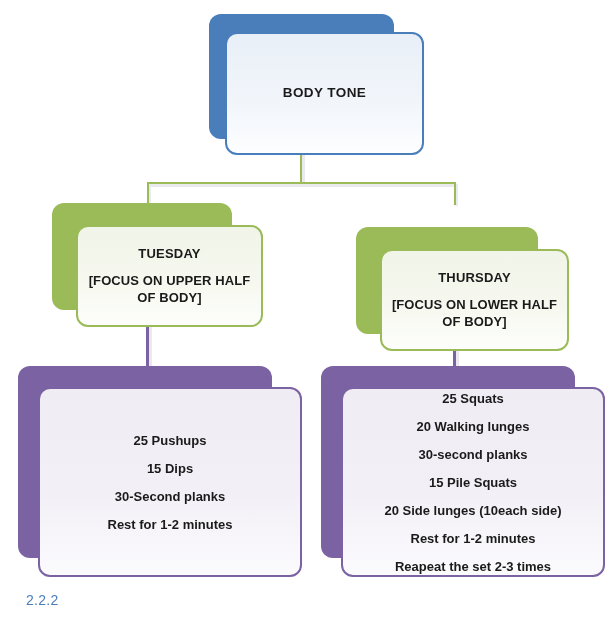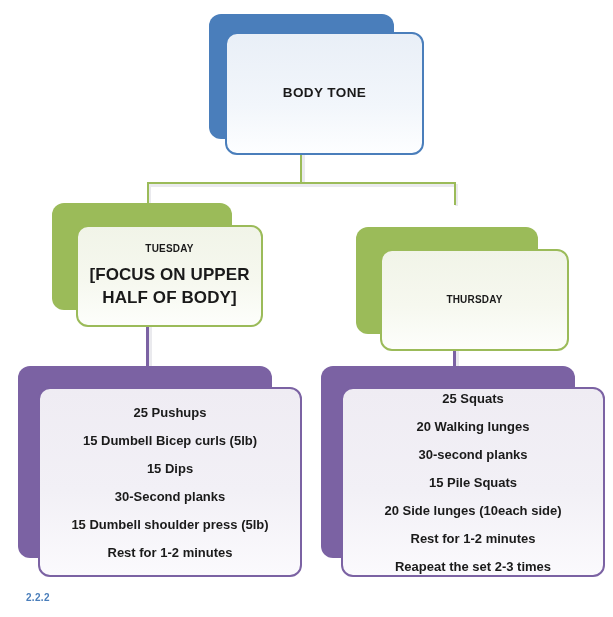--- a/index.html
+++ b/index.html
@@ -78,26 +78,26 @@
 
   .node-label {
     text-align: center;
     color: #1A1A1A;
     line-height: 1.35;
     padding: 0 8px;
     width: 100%;
   }
 
   .title-line {
-    font-size: 10px;
+    font-size: 13px;
     font-weight: 700;
     letter-spacing: 0.2px;
   }
   .subtitle-line {
-    font-size: 17px;
+    font-size: 13px;
     font-weight: 700;
     letter-spacing: 0.1px;
     margin-top: 9px;
   }
   .root-title {
     font-size: 13.5px;
     font-weight: 700;
     letter-spacing: 0.4px;
   }
 
@@ -114,22 +114,22 @@
     color: #1A1A1A;
     line-height: 1.0;
     padding: 7.5px 4px;
     white-space: nowrap;
   }
 
   .fig-label {
     position: absolute;
     left: 18px;
     top: 592px;
-    font-size: 10px;
-    font-weight: 700;
+    font-size: 14px;
+    font-weight: 400;
     color: #4A7EBB;
     letter-spacing: 0.3px;
   }
 </style>
 </head>
 <body>
 
 <div id="canvas">
 
   <div class="conn-shadow" style="left:294px; top:155px; width:3px; height:28px;"></div>
@@ -167,33 +167,32 @@
         <div class="subtitle-line">[FOCUS ON UPPER HALF OF BODY]</div>
       </div>
     </div>
   </div>
 
   <div class="node node-green" style="left:348px; top:203px; width:214px; height:126px;margin-top:24px;">
     <div class="back" style="width:182px; height:107px;"></div>
     <div class="front" style="left:24px; top:22px; width:189px; height:102px;">
       <div class="node-label">
         <div class="title-line">THURSDAY</div>
+        <div class="subtitle-line">[FOCUS ON LOWER HALF OF BODY]</div>
       </div>
     </div>
   </div>
 
   <div class="node node-purple" style="left:10px; top:366px; width:285px; height:212px;">
     <div class="back" style="width:254px; height:192px;"></div>
     <div class="front" style="left:20px; top:21px; width:264px; height:190px;">
         <ul class="list">
           <li>25 Pushups</li>
-          <li>15 Dumbell Bicep curls (5lb)</li>
           <li>15 Dips</li>
           <li>30-Second planks</li>
-          <li>15 Dumbell shoulder press (5lb)</li>
           <li>Rest for 1-2 minutes</li>
         </ul>
     </div>
   </div>
 
   <div class="node node-purple" style="left:313px; top:366px; width:285px; height:212px;">
     <div class="back" style="width:254px; height:192px;"></div>
     <div class="front" style="left:20px; top:21px; width:264px; height:190px;">
         <ul class="list">
           <li>25 Squats</li>

